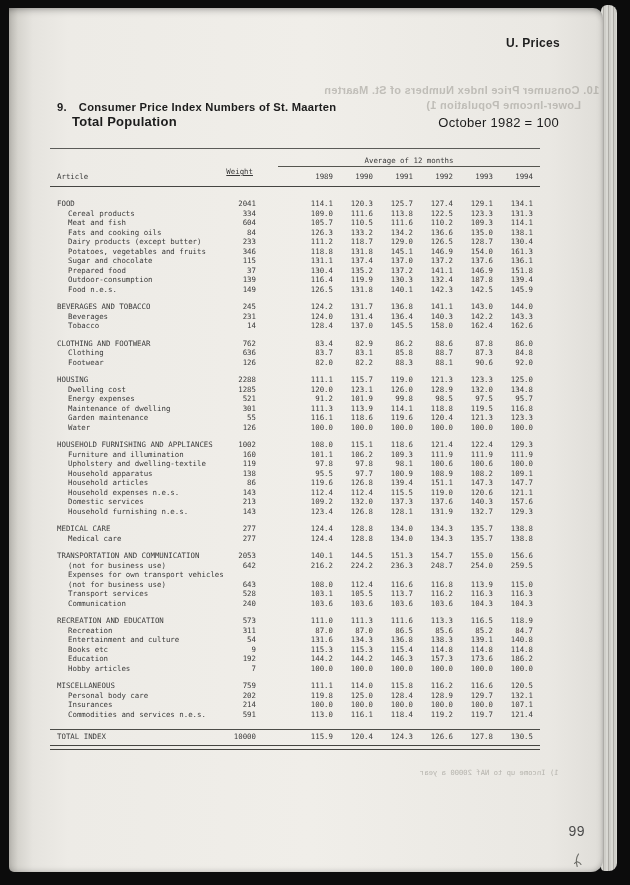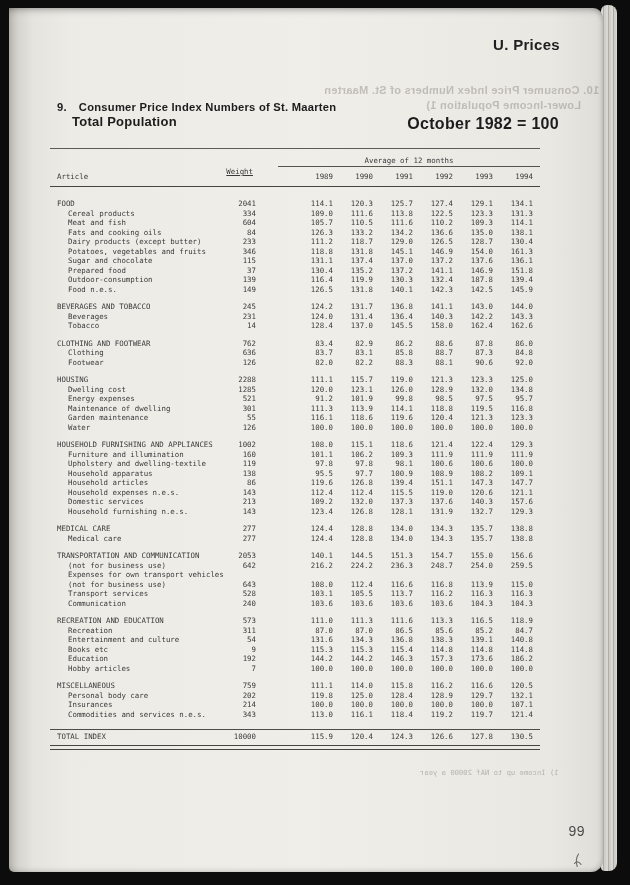--- a/index.html
+++ b/index.html
@@ -18,33 +18,33 @@
   .page {
     position:absolute; left:9px; top:8px; width:594px; height:864px;
     background:linear-gradient(90deg,#b6b4ae 0px,#d6d4ce 9px,#e6e4df 24px,#edebe6 60px,#f0eee9 300px,#eae8e3 540px,#dfddd8 594px);
     border-radius:0 10px 12px 5px;
     box-shadow: inset 0 7px 9px -7px rgba(0,0,0,.45), inset 0 -5px 7px -6px rgba(0,0,0,.3), inset -4px 0 7px -5px rgba(0,0,0,.3);
   }
   .page * { white-space:nowrap; }
 
   .corner-label {
     position:absolute; top:28px; right:43px;
-    font-size:15px; font-weight:bold; color:#1f1f1f; letter-spacing:.3px;
+    font-size:12px; font-weight:bold; color:#1f1f1f; letter-spacing:.3px;
   }
   
   .bleed { position:absolute; transform:scaleX(-1); color:rgba(128,126,118,.42); font-weight:bold; }
   .bleed1 { top:76px; right:4px; font-size:11px; letter-spacing:.3px; }
   .bleed2 { top:91px; right:22px; font-size:11px; letter-spacing:.3px; }
   .bleed-foot { top:760px; right:45px; font-size:7.2px; font-weight:normal;
     font-family:"DejaVu Sans Mono", monospace; color:rgba(130,128,120,.5); position:absolute; transform:scaleX(-1); }
 
   .title-block { position:absolute; left:48px; top:93px; color:#1c1c1c; }
   .title-row { display:flex; gap:12px; font-size:11.2px; font-weight:bold; line-height:13.5px; letter-spacing:.25px; }
   .title-sub { margin-left:15px; font-size:13px; font-weight:bold; line-height:13.5px; letter-spacing:.25px; }
-  .base-period { position:absolute; top:107px; right:44px; font-size:16px; font-weight:bold; color:#1c1c1c; letter-spacing:.3px; }
+  .base-period { position:absolute; top:107px; right:44px; font-size:13px; font-weight:normal; color:#1c1c1c; letter-spacing:.3px; }
 
   
   .tbl {
     position:absolute; left:41px; top:140px; width:490px;
     font-family:"DejaVu Sans Mono", monospace;
     font-size:7.4px; line-height:9.5px; color:#3a3a3a;
   }
   .thead { position:relative; height:37px; border-top:1px solid #5b5b58; border-bottom:1px solid #45454 2; border-bottom:1px solid #454542; }
   .avg-label { position:absolute; left:230px; width:258px; top:7px; text-align:center; }
   .avg-rule { position:absolute; left:228px; right:0; top:17px; border-top:1px solid #55554f; }
@@ -573,21 +573,21 @@
     <span class="c num">214</span>
     <span class="c num">100.0</span>
     <span class="c num">100.0</span>
     <span class="c num">100.0</span>
     <span class="c num">100.0</span>
     <span class="c num">100.0</span>
     <span class="c num">107.1</span>
   </div>
         <div class="row">
     <span class="c article indent">Commodities and services n.e.s.</span>
-    <span class="c num">343</span>
+    <span class="c num">591</span>
     <span class="c num">113.0</span>
     <span class="c num">116.1</span>
     <span class="c num">118.4</span>
     <span class="c num">119.2</span>
     <span class="c num">119.7</span>
     <span class="c num">121.4</span>
   </div>
       </div>
 
     <div class="total-block">

